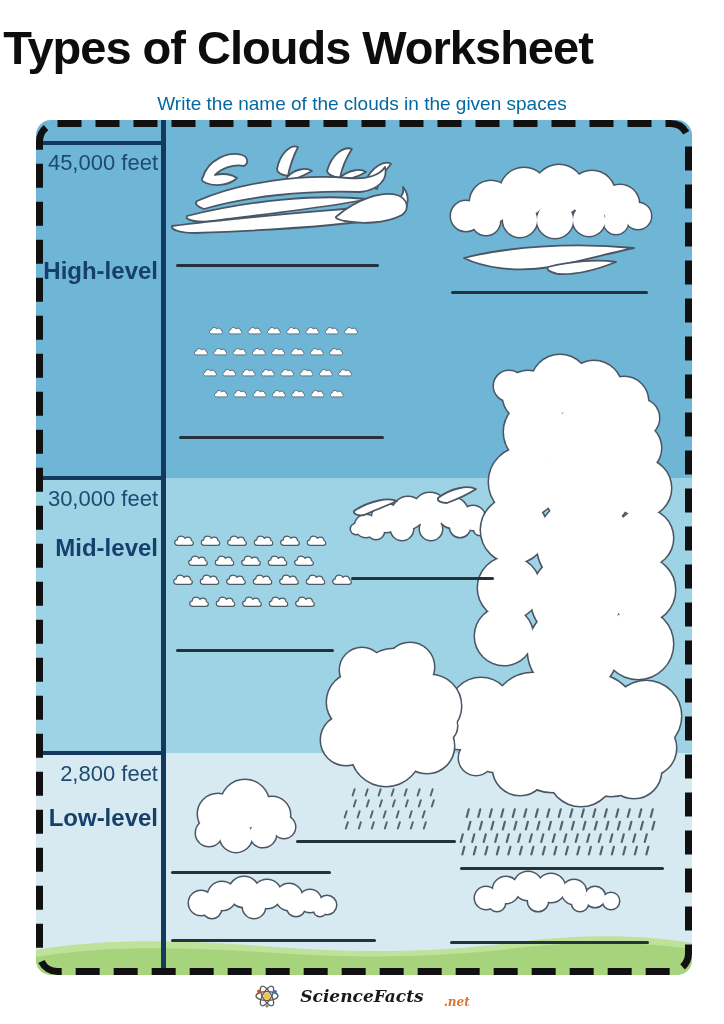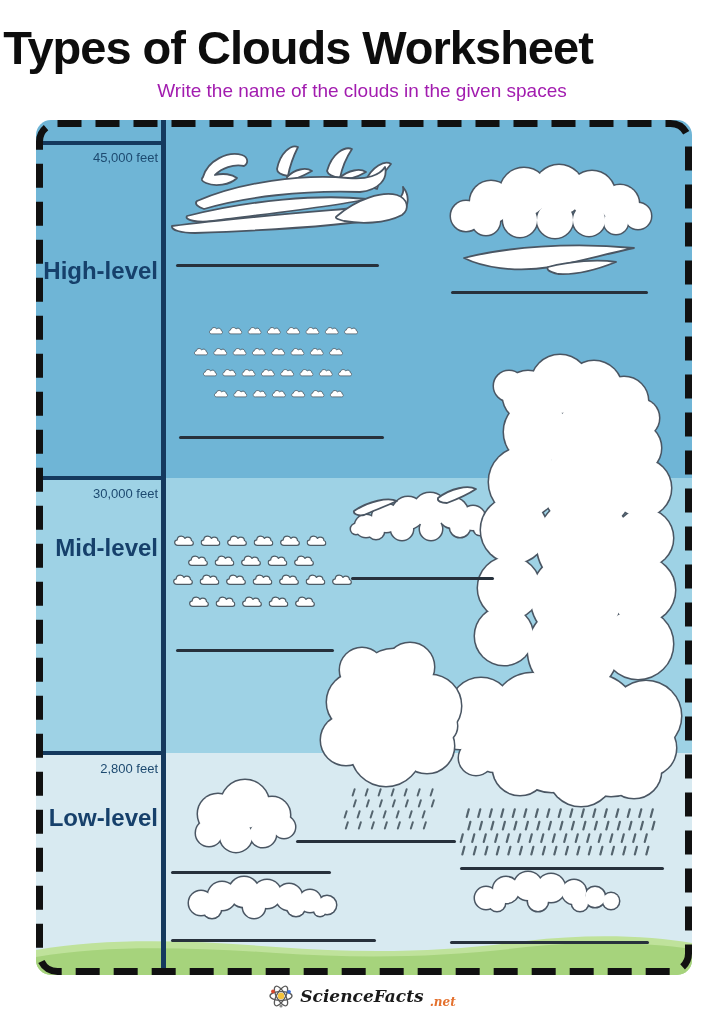--- a/index.html
+++ b/index.html
@@ -8,40 +8,40 @@
     --scale:#14395e; --scale_text:#1d4a70; --level_text:#16406b;
     --answer_line:#27313c; --cloud_stroke:#4a5663; --rain:#54646e;
     --border:#111111; --accent_net:#e4712e;
   }
   *{margin:0;padding:0;box-sizing:border-box;}
   html,body{background:#ffffff;}
   .page{position:relative;width:724px;height:1024px;background:#fff;overflow:hidden;
         font-family:"Liberation Sans",sans-serif;}
   .title{position:absolute;top:20px;left:0;width:596px;text-align:center;
          font-size:47px;font-weight:700;letter-spacing:-1px;color:#0d0d0d;}
-  .subtitle{position:absolute;top:80px;left:0;width:724px;text-align:center;
-            font-size:19px;color:#a21caf;}
+  .subtitle{position:absolute;top:93px;left:0;width:724px;text-align:center;
+            font-size:19px;color:#0369a1;}
   .worksheet{position:absolute;left:36px;top:120px;width:656px;height:855px;}
   .ws-inner{position:absolute;inset:0;border-radius:15px;overflow:hidden;}
   .band{position:absolute;left:0;width:656px;}
   .band-high{top:0;height:358px;background:var(--high_band);}
   .band-mid{top:358px;height:275px;background:var(--mid_band);}
   .band-low{top:633px;height:222px;background:var(--low_band);}
   .grass-svg{position:absolute;left:0;top:810px;width:656px;height:45px;}
   .cloud-svg{position:absolute;left:0;top:0;width:656px;height:855px;}
   .vline{position:absolute;left:125px;top:0;width:5px;height:855px;background:var(--scale);}
   .hline{position:absolute;left:0;width:128px;height:4px;background:var(--scale);}
   .alt-label{position:absolute;left:0;width:122px;text-align:right;
-             font-size:13px;color:var(--scale_text);}
+             font-size:22px;color:var(--scale_text);}
   .level-label{position:absolute;left:0;width:122px;text-align:right;
                font-size:24px;font-weight:700;color:var(--level_text);}
   .answer-line{position:absolute;height:3px;background:var(--answer_line);border-radius:2px;cursor:text;}
   .border-svg{position:absolute;left:0;top:0;width:656px;height:855px;pointer-events:none;}
   .footer{position:absolute;top:983px;left:0;width:724px;display:flex;
-          justify-content:center;align-items:center;gap:6px;}
+          justify-content:center;align-items:center;gap:20px;}
   .brand{font-family:"DejaVu Serif",serif;font-style:italic;font-weight:700;
          font-size:17px;color:#1a1a1a;letter-spacing:0px;}
   .tld{font-family:"DejaVu Serif",serif;font-style:italic;font-weight:700;
        font-size:12px;color:var(--accent_net);margin-top:12px;}
 </style>
 </head>
 <body>
 
 <div class="page">
 

